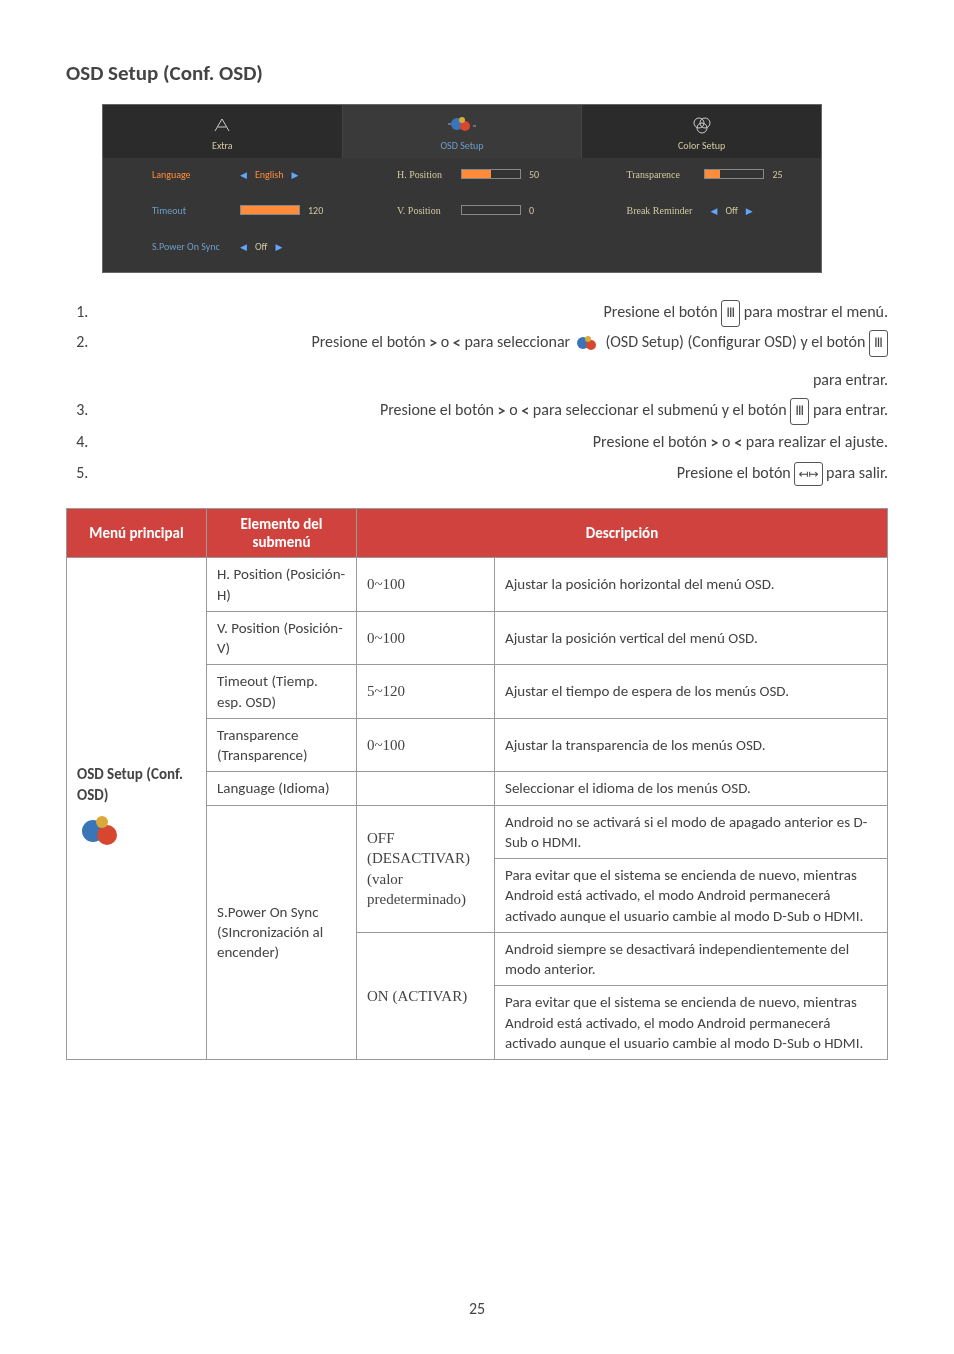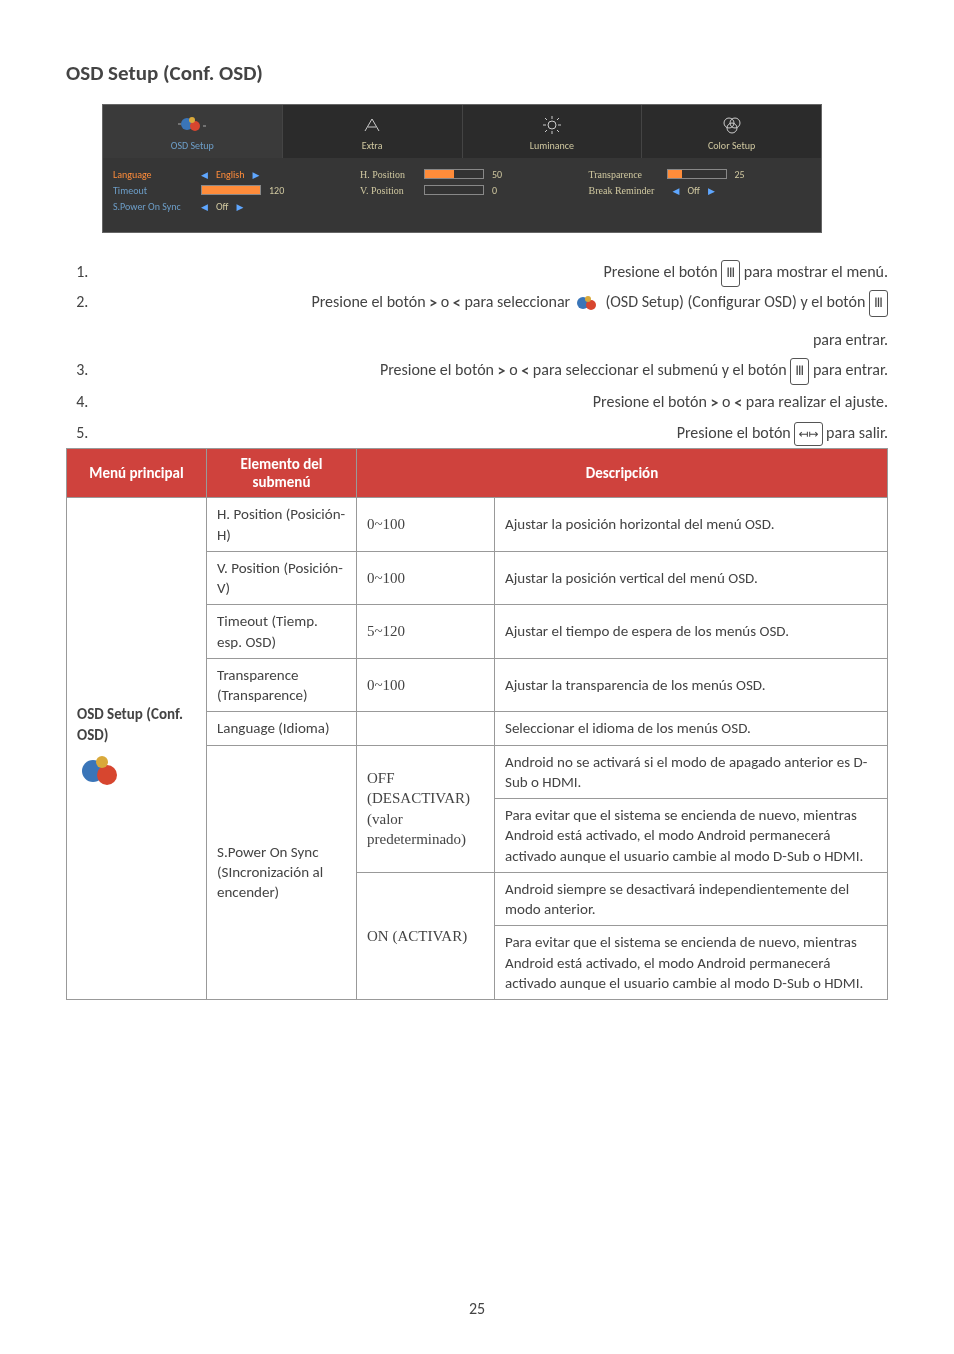--- a/index.html
+++ b/index.html
@@ -49,22 +49,23 @@
     }
     .osd-body {
       display: flex;
       padding: 8px 10px 18px 10px;
       gap: 6px;
       background: #363636;
     }
     .osd-col {
       display: flex;
       flex-direction: column;
-      gap: 0;
+      gap: 20px;
       font-size: 10px;
+      margin-left: 39px;
     }
     .osd-row {
       display: flex;
       align-items: center;
       gap: 8px;
       color: #d0c8a0;
       height: 16px;
       white-space: nowrap;
     }
     .osd-row.hl { color: #ff8c3a; }
@@ -120,20 +121,21 @@
       border: 1.5px solid #555;
       border-radius: 3px;
       padding: 0 3px;
       font-size: 12px;
       vertical-align: middle;
     }
 
     table.desc {
       width: 100%;
       border-collapse: collapse;
+      margin-top: 20px;
       font-size: 15px;
       color: #444;
       border-radius: 17px;
     }
     table.desc th {
       background: #cf423d;
       color: #fff;
       font-weight: bold;
       padding: 6px 8px;
       border: 1px solid #999;
@@ -163,57 +165,39 @@
       color: #444;
     }
   </style>
 </head>
 <body>
 
 <h2>OSD Setup (Conf. OSD)</h2>
 
 <div class="osd-screenshot">
   <div class="osd-tabs">
+    <div class="osd-tab">
+      <span class="icon">
+        <svg width="22" height="20">
+            <path d="M4 16 L11 4 L18 16" stroke="#ccc" stroke-width="1" fill="none"></path>
+            <path d="M7 12 L15 12" stroke="#ccc" stroke-width="1"></path>
+          </svg>
+      </span>
+      <span>Extra</span>
+    </div>
     <div class="osd-tab active">
       <span class="icon">
         <svg width="28" height="22" viewBox="0 0 28 22">
           <circle cx="9" cy="10" r="6" fill="#3a75b8"></circle>
             <circle cx="17" cy="12" r="5" fill="#d7462f"></circle>
             <circle cx="14" cy="6" r="3" fill="#d9a93a"></circle>
           <path d="M3 10 L0 10 M25 12 L28 12" stroke="#aaa" stroke-width="1"></path>
         </svg>
       </span>
       <span>OSD Setup</span>
-    </div>
-    <div class="osd-tab">
-      <span class="icon">
-        <svg width="22" height="20">
-            <path d="M4 16 L11 4 L18 16" stroke="#ccc" stroke-width="1" fill="none"></path>
-            <path d="M7 12 L15 12" stroke="#ccc" stroke-width="1"></path>
-          </svg>
-      </span>
-      <span>Extra</span>
-    </div>
-    <div class="osd-tab">
-      <span class="icon">
-        <svg width="22" height="20">
-            <circle cx="11" cy="10" r="4" fill="none" stroke="#ccc"></circle>
-            <g stroke="#ccc">
-              <line x1="11" y1="1" x2="11" y2="4"></line>
-              <line x1="11" y1="16" x2="11" y2="19"></line>
-              <line x1="2" y1="10" x2="5" y2="10"></line>
-              <line x1="17" y1="10" x2="20" y2="10"></line>
-              <line x1="4" y1="3" x2="6" y2="5"></line>
-              <line x1="16" y1="15" x2="18" y2="17"></line>
-              <line x1="18" y1="3" x2="16" y2="5"></line>
-              <line x1="6" y1="15" x2="4" y2="17"></line>
-            </g>
-          </svg>
-      </span>
-      <span>Luminance</span>
     </div>
     <div class="osd-tab">
       <span class="icon">
         <svg width="22" height="20">
             <circle cx="8" cy="8" r="5" fill="none" stroke="#ccc"></circle>
             <circle cx="14" cy="8" r="5" fill="none" stroke="#ccc"></circle>
             <circle cx="11" cy="13" r="5" fill="none" stroke="#ccc"></circle>
           </svg>
       </span>
       <span>Color Setup</span>

